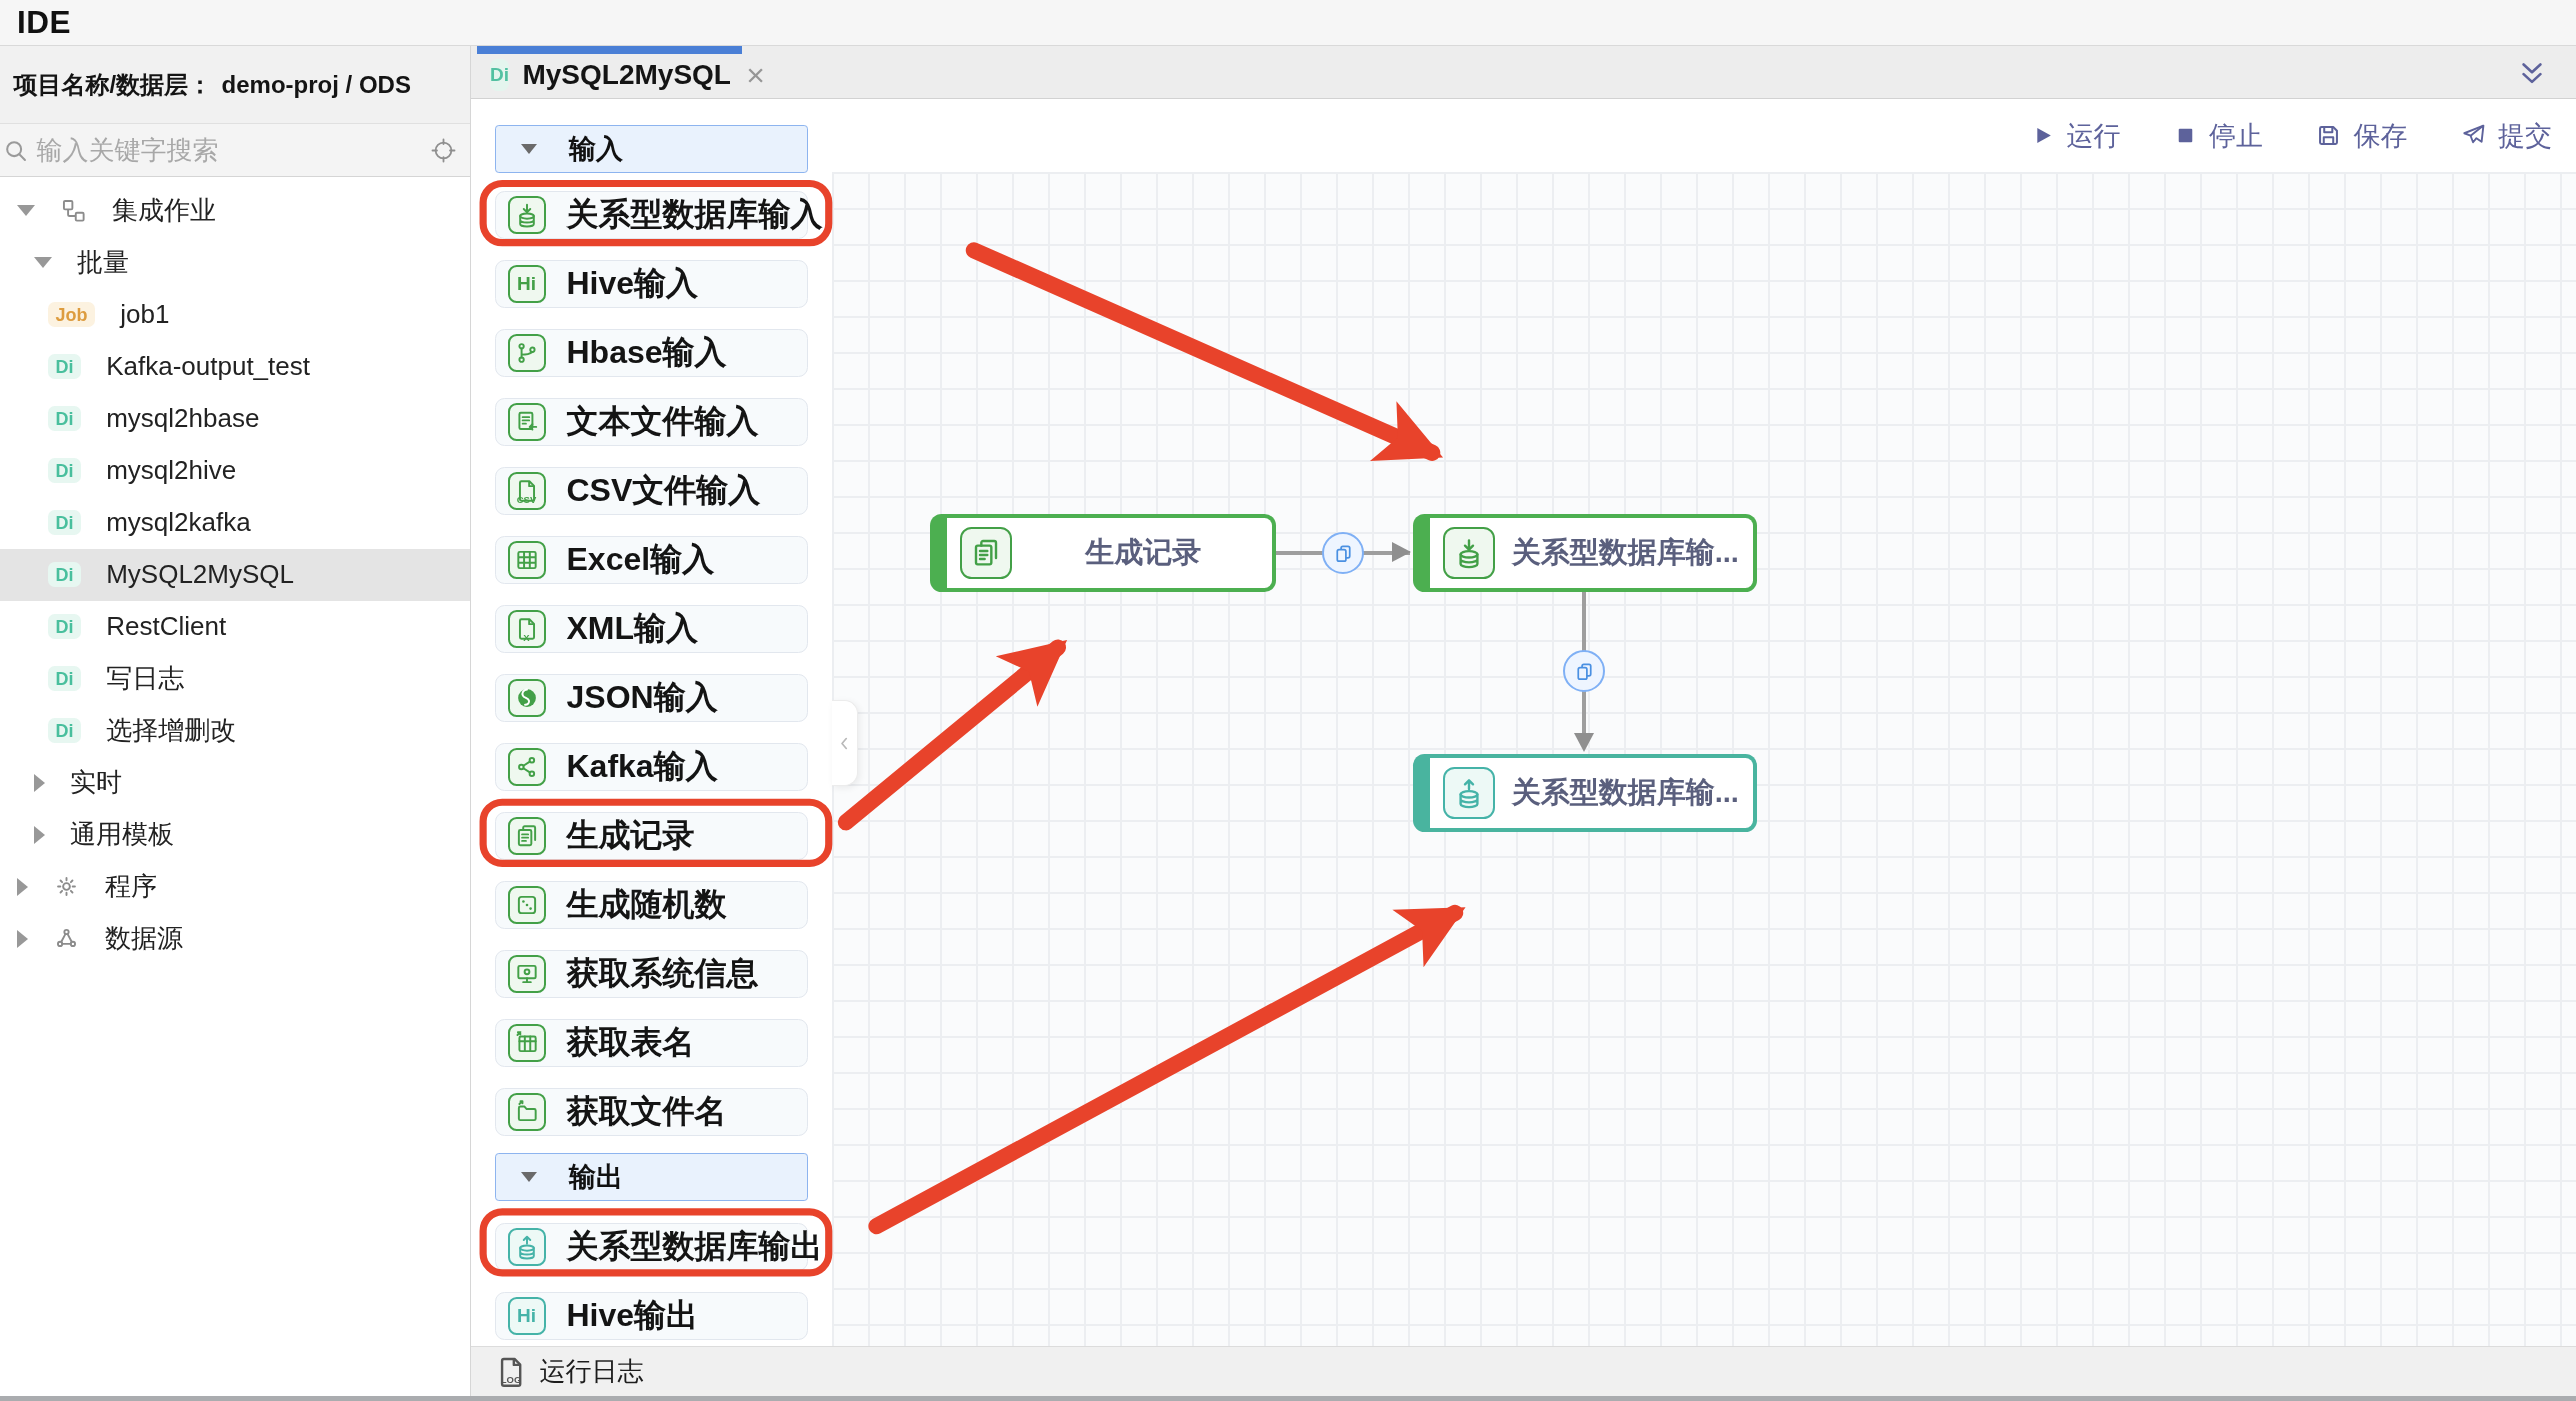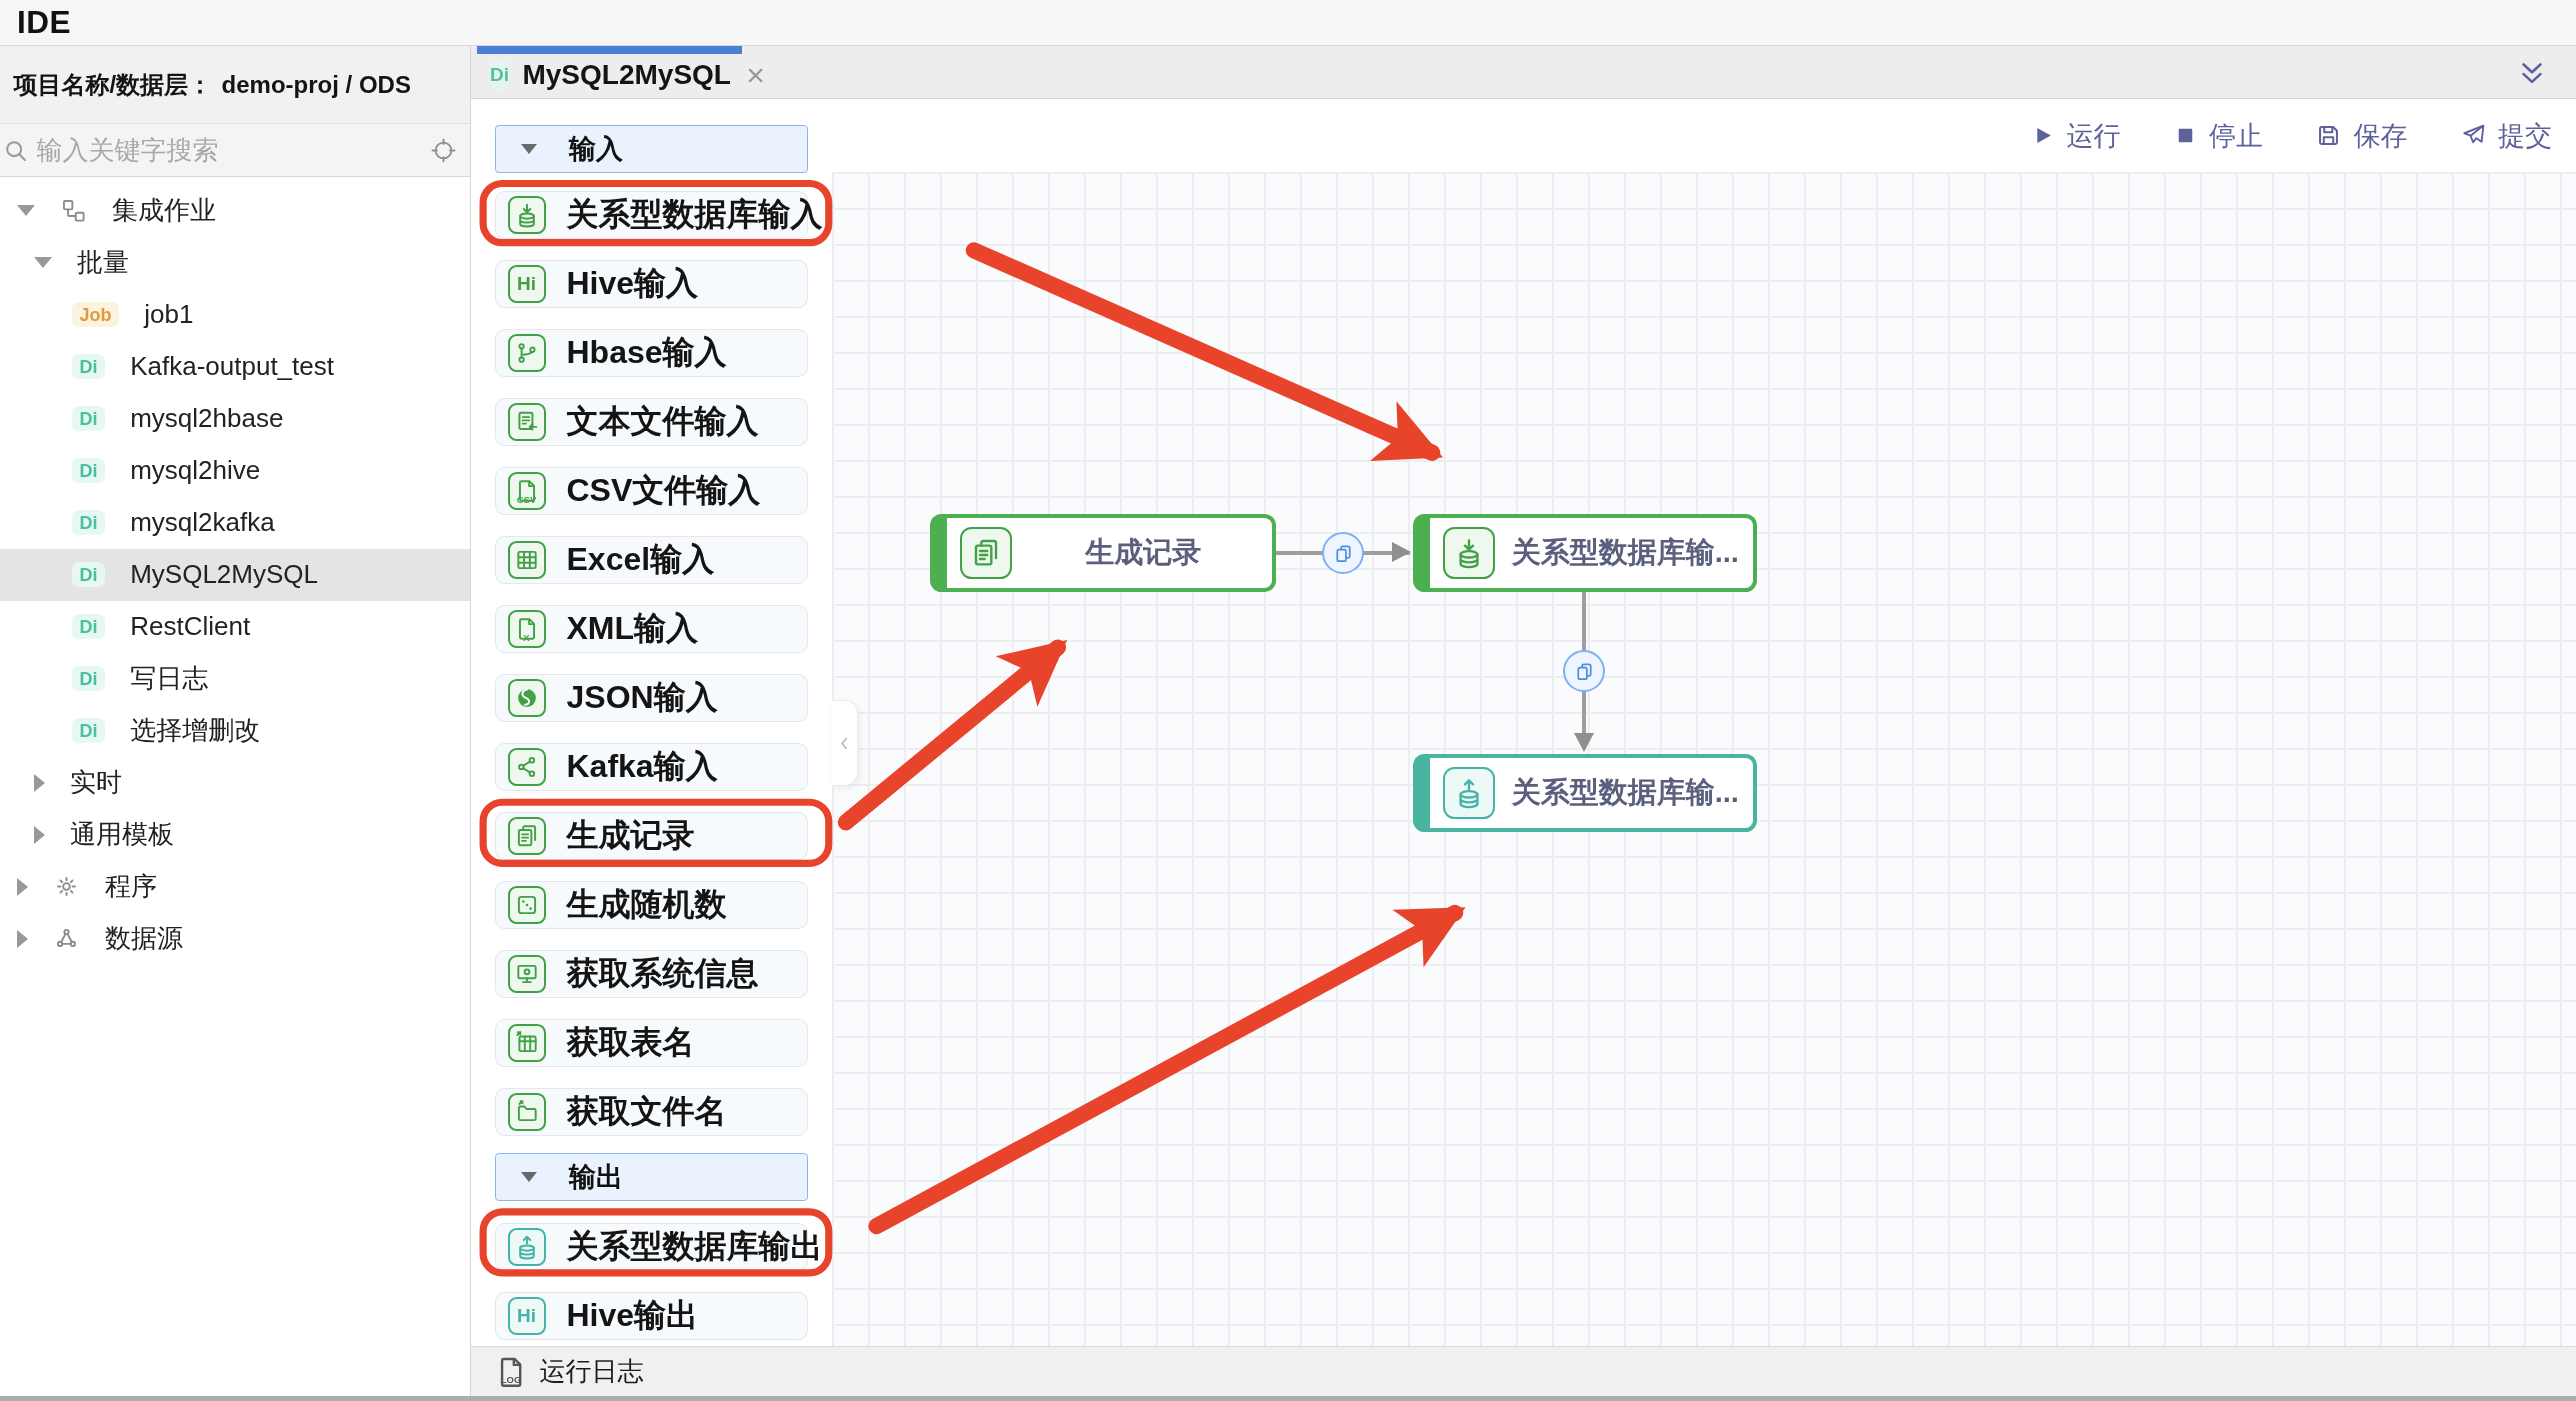--- a/index.html
+++ b/index.html
@@ -16,21 +16,21 @@
   .sb-header { height:78px; background:#f1f1f1; border-bottom:1.9px solid #e0e0e0; display:flex; align-items:center; padding:0 13.4px; gap:9.5px; }
   .sb-header .h-label, .sb-header .h-value { font-size:24px; font-weight:bold; color:#141414; white-space:nowrap; }
   .sb-search { height:53px; background:#f4f4f4; border-bottom:1.9px solid #d5d5d5; display:flex; align-items:center; padding:0 13.4px 0 1.9px; gap:7.6px; }
   .sb-search input { flex:1; border:none; outline:none; background:transparent; font-size:26px; color:#333; font-family:inherit; min-width:0; }
   .sb-search input::placeholder { color:#a8a8a8; }
   .ico { display:inline-flex; align-items:center; justify-content:center; flex:none; }
   .ico svg { display:block; }
   .tree { padding-top:7.6px; }
   .t-row { height:52px; display:flex; align-items:center; gap:25px; font-size:26px; color:#222; cursor:default; }
   .t-row.selected { background:#e4e4e4; }
-  .pl18 { padding-left:17px; } .pl36 { padding-left:34px; } .pl50 { padding-left:72px; }
+  .pl18 { padding-left:17px; } .pl36 { padding-left:34px; } .pl50 { padding-left:48px; }
   .caret-down { width:0; height:0; border-left:9.5px solid transparent; border-right:9.5px solid transparent; border-top:11.5px solid #989898; flex:none; }
   .caret-right { width:0; height:0; border-top:9.5px solid transparent; border-bottom:9.5px solid transparent; border-left:11.5px solid #989898; flex:none; }
   .t-badge { font-size:18px; font-weight:bold; border-radius:6.7px; padding:3.8px 7.6px; line-height:1; flex:none; }
   .b-job { color:#dd9c3f; background:#fcf2e0; }
   .b-di  { color:#49bf9d; background:#e7f7f1; }
   .t-ico { color:#8c8c8c; }
 
   
   .main { position:absolute; left:470px; top:46px; width:2106px; height:1350px; border-left:1.9px solid #d6d6d6; background:#fff; }
 

